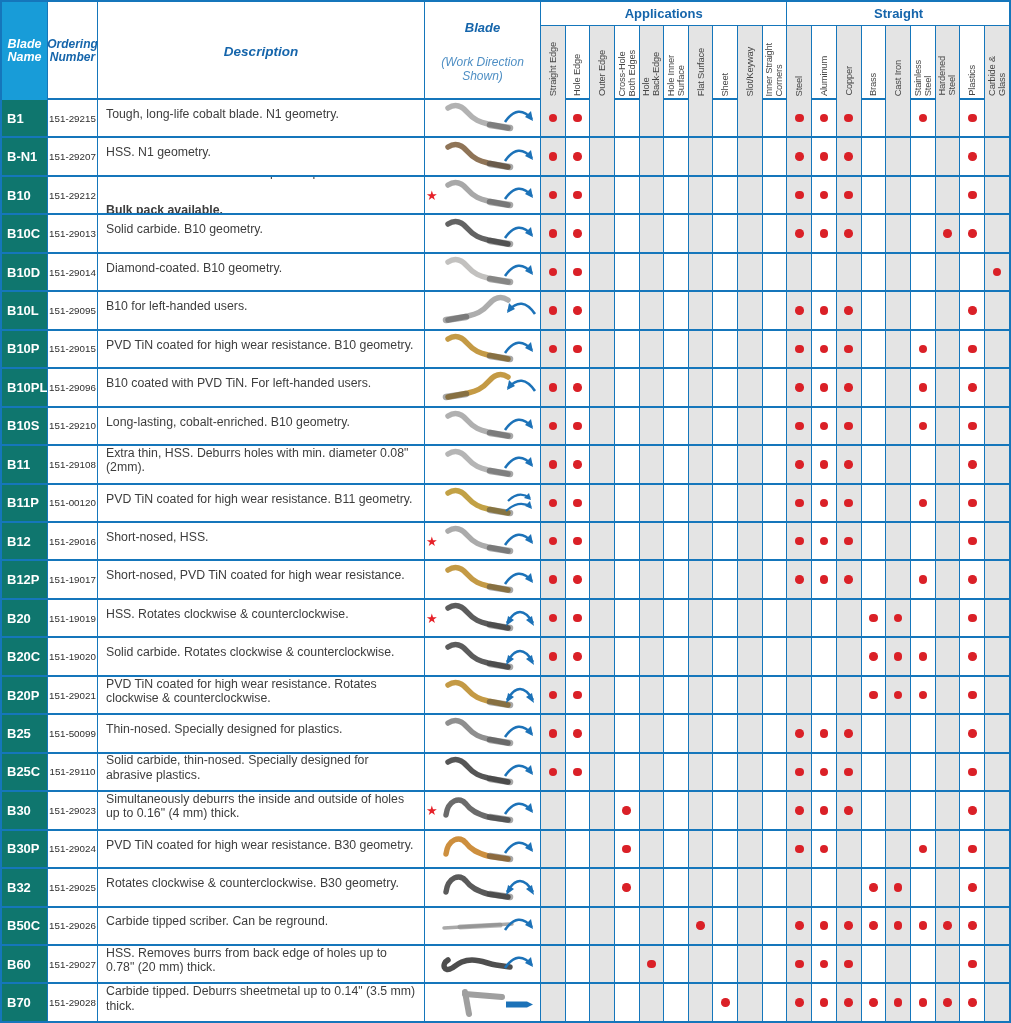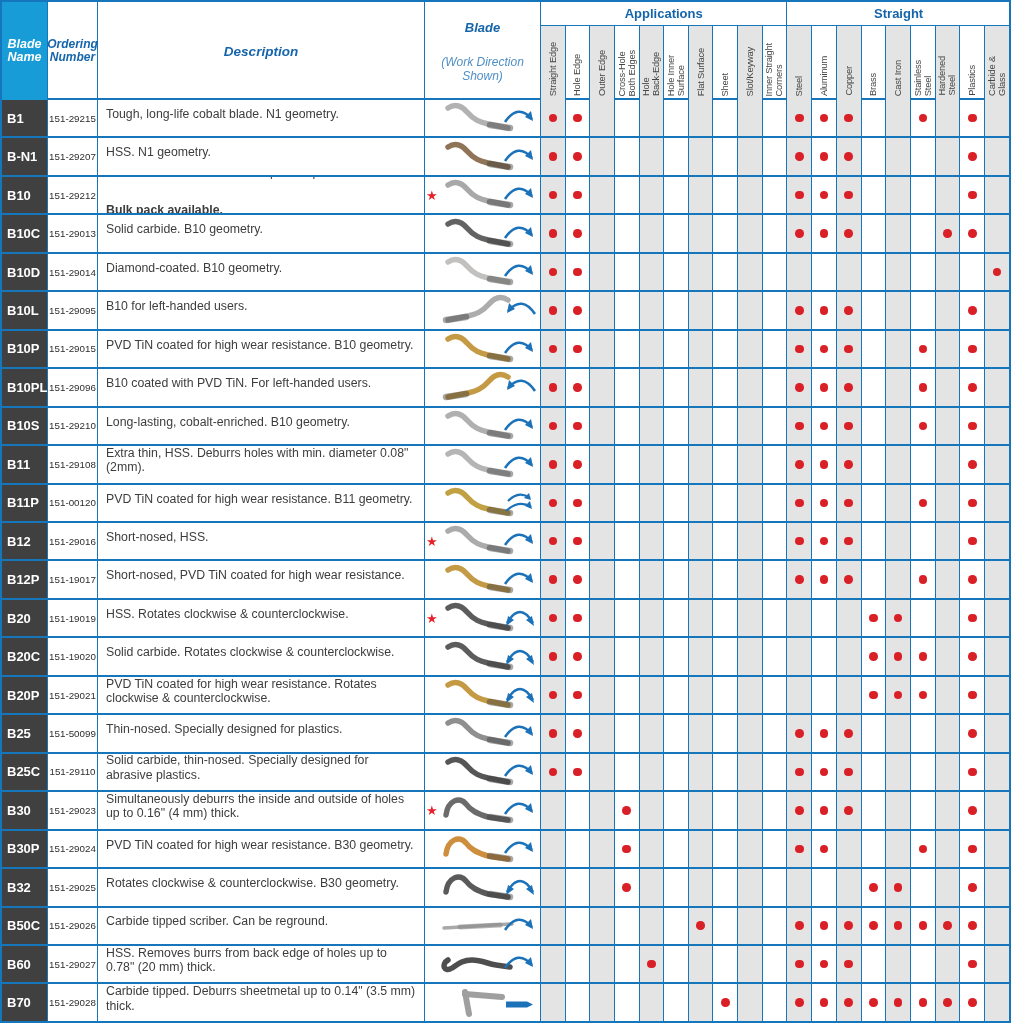--- a/index.html
+++ b/index.html
@@ -25,21 +25,21 @@
   .vcell.shade { background:#e4e4e4; }
   .vlabel { writing-mode:vertical-rl; transform:rotate(180deg); font-size:9.4px; line-height:10.2px;
             color:#454545; white-space:pre-line; letter-spacing:-0.2px; max-height:70px; text-align:left; }
   
   .rows { flex:1; display:flex; flex-direction:column; }
   .row { flex:1; border-bottom:2px solid #1576bb; min-height:0; }
   .row:last-child { border-bottom:none; }
   .cell { border-right:1px solid #1576bb; display:flex; align-items:center; justify-content:center;
           position:relative; overflow:hidden; }
   .cell.shade { background:#e4e4e4; }
-  .name-cell { background:#404040; justify-content:flex-start; padding-left:5px;
+  .name-cell { background:#0f766e; justify-content:flex-start; padding-left:5px;
                color:#fff; font-weight:bold; font-size:13px; border-right:1.5px solid #1576bb; }
   .order-cell { font-size:9.8px; color:#2e2e2e; border-right:1.5px solid #1576bb; }
   .desc-cell { flex-direction:column; align-items:flex-start; justify-content:center; padding:2px 6px 10px 8px;
                font-size:12.3px; line-height:14.5px; color:#3d3d3d; border-right:1.5px solid #1576bb; }
   .desc2 { font-weight:bold;margin-top:24px; }
   .desc2:empty { display:none; }
   .blade-cell { border-right:1.5px solid #1576bb; }
   .star { position:absolute; left:1px; top:50%; transform:translateY(-50%);
           color:#e62129; font-size:13px; line-height:13px; }
   .star:empty { display:none; }

